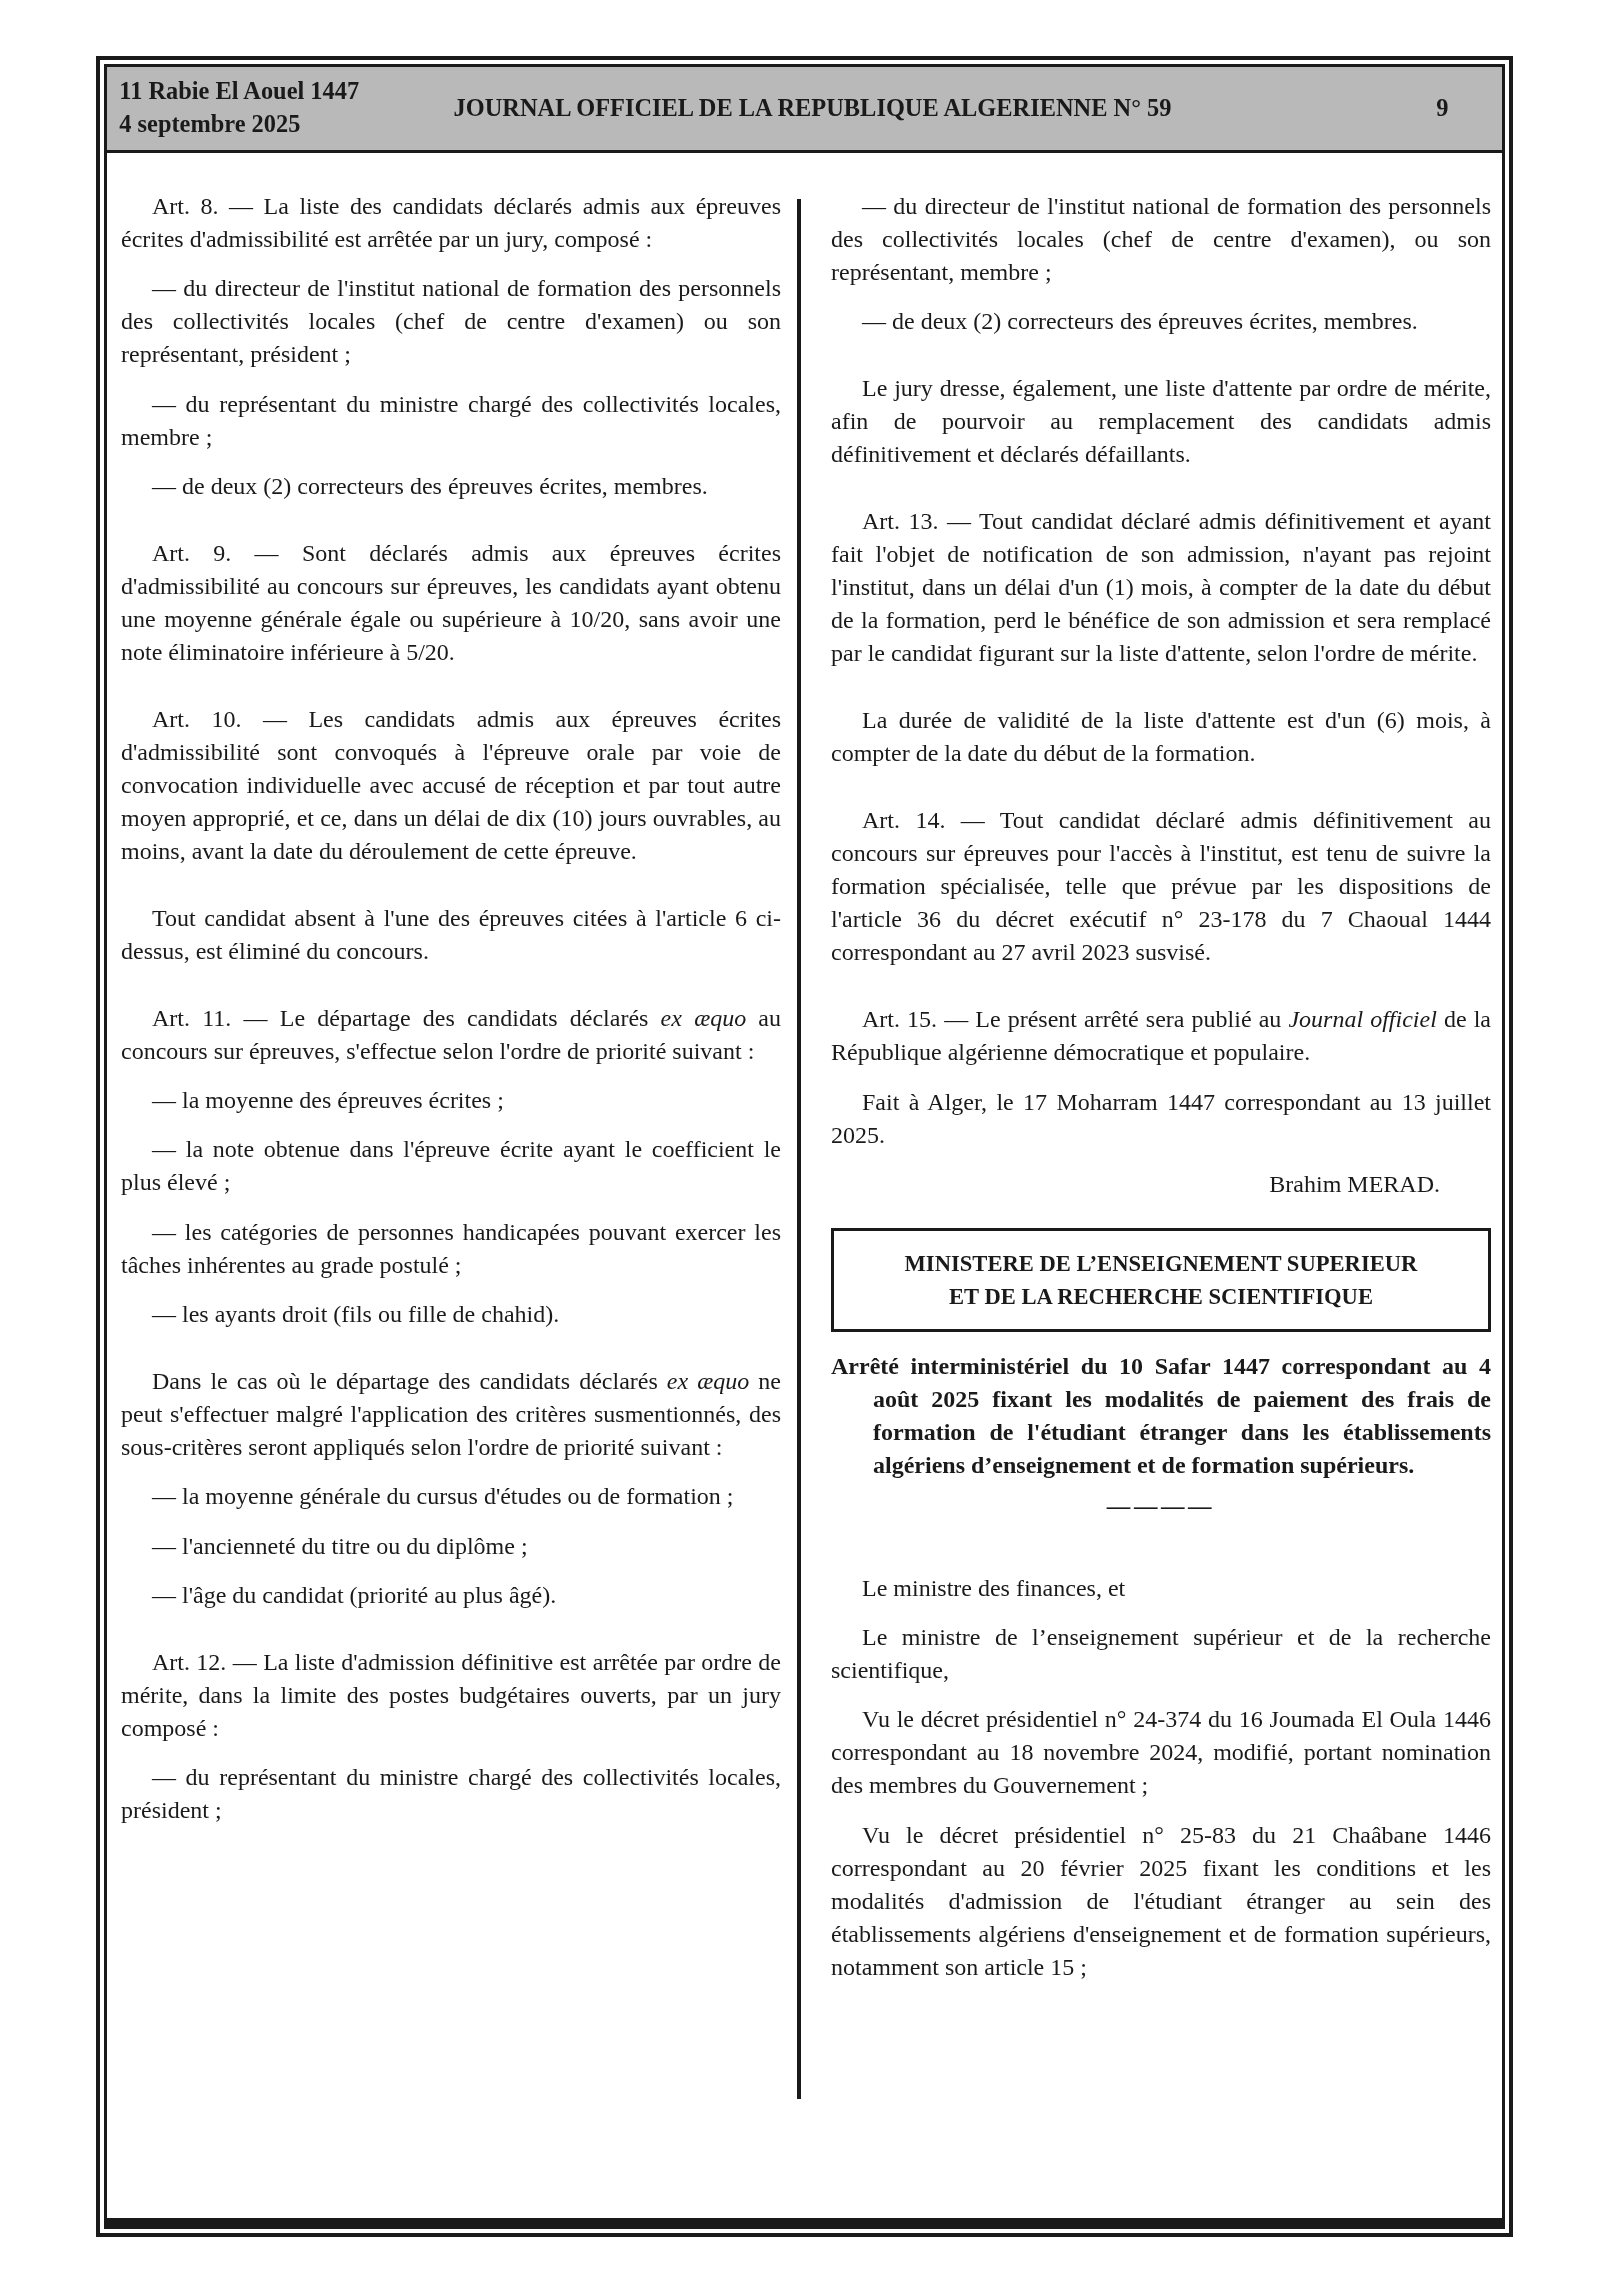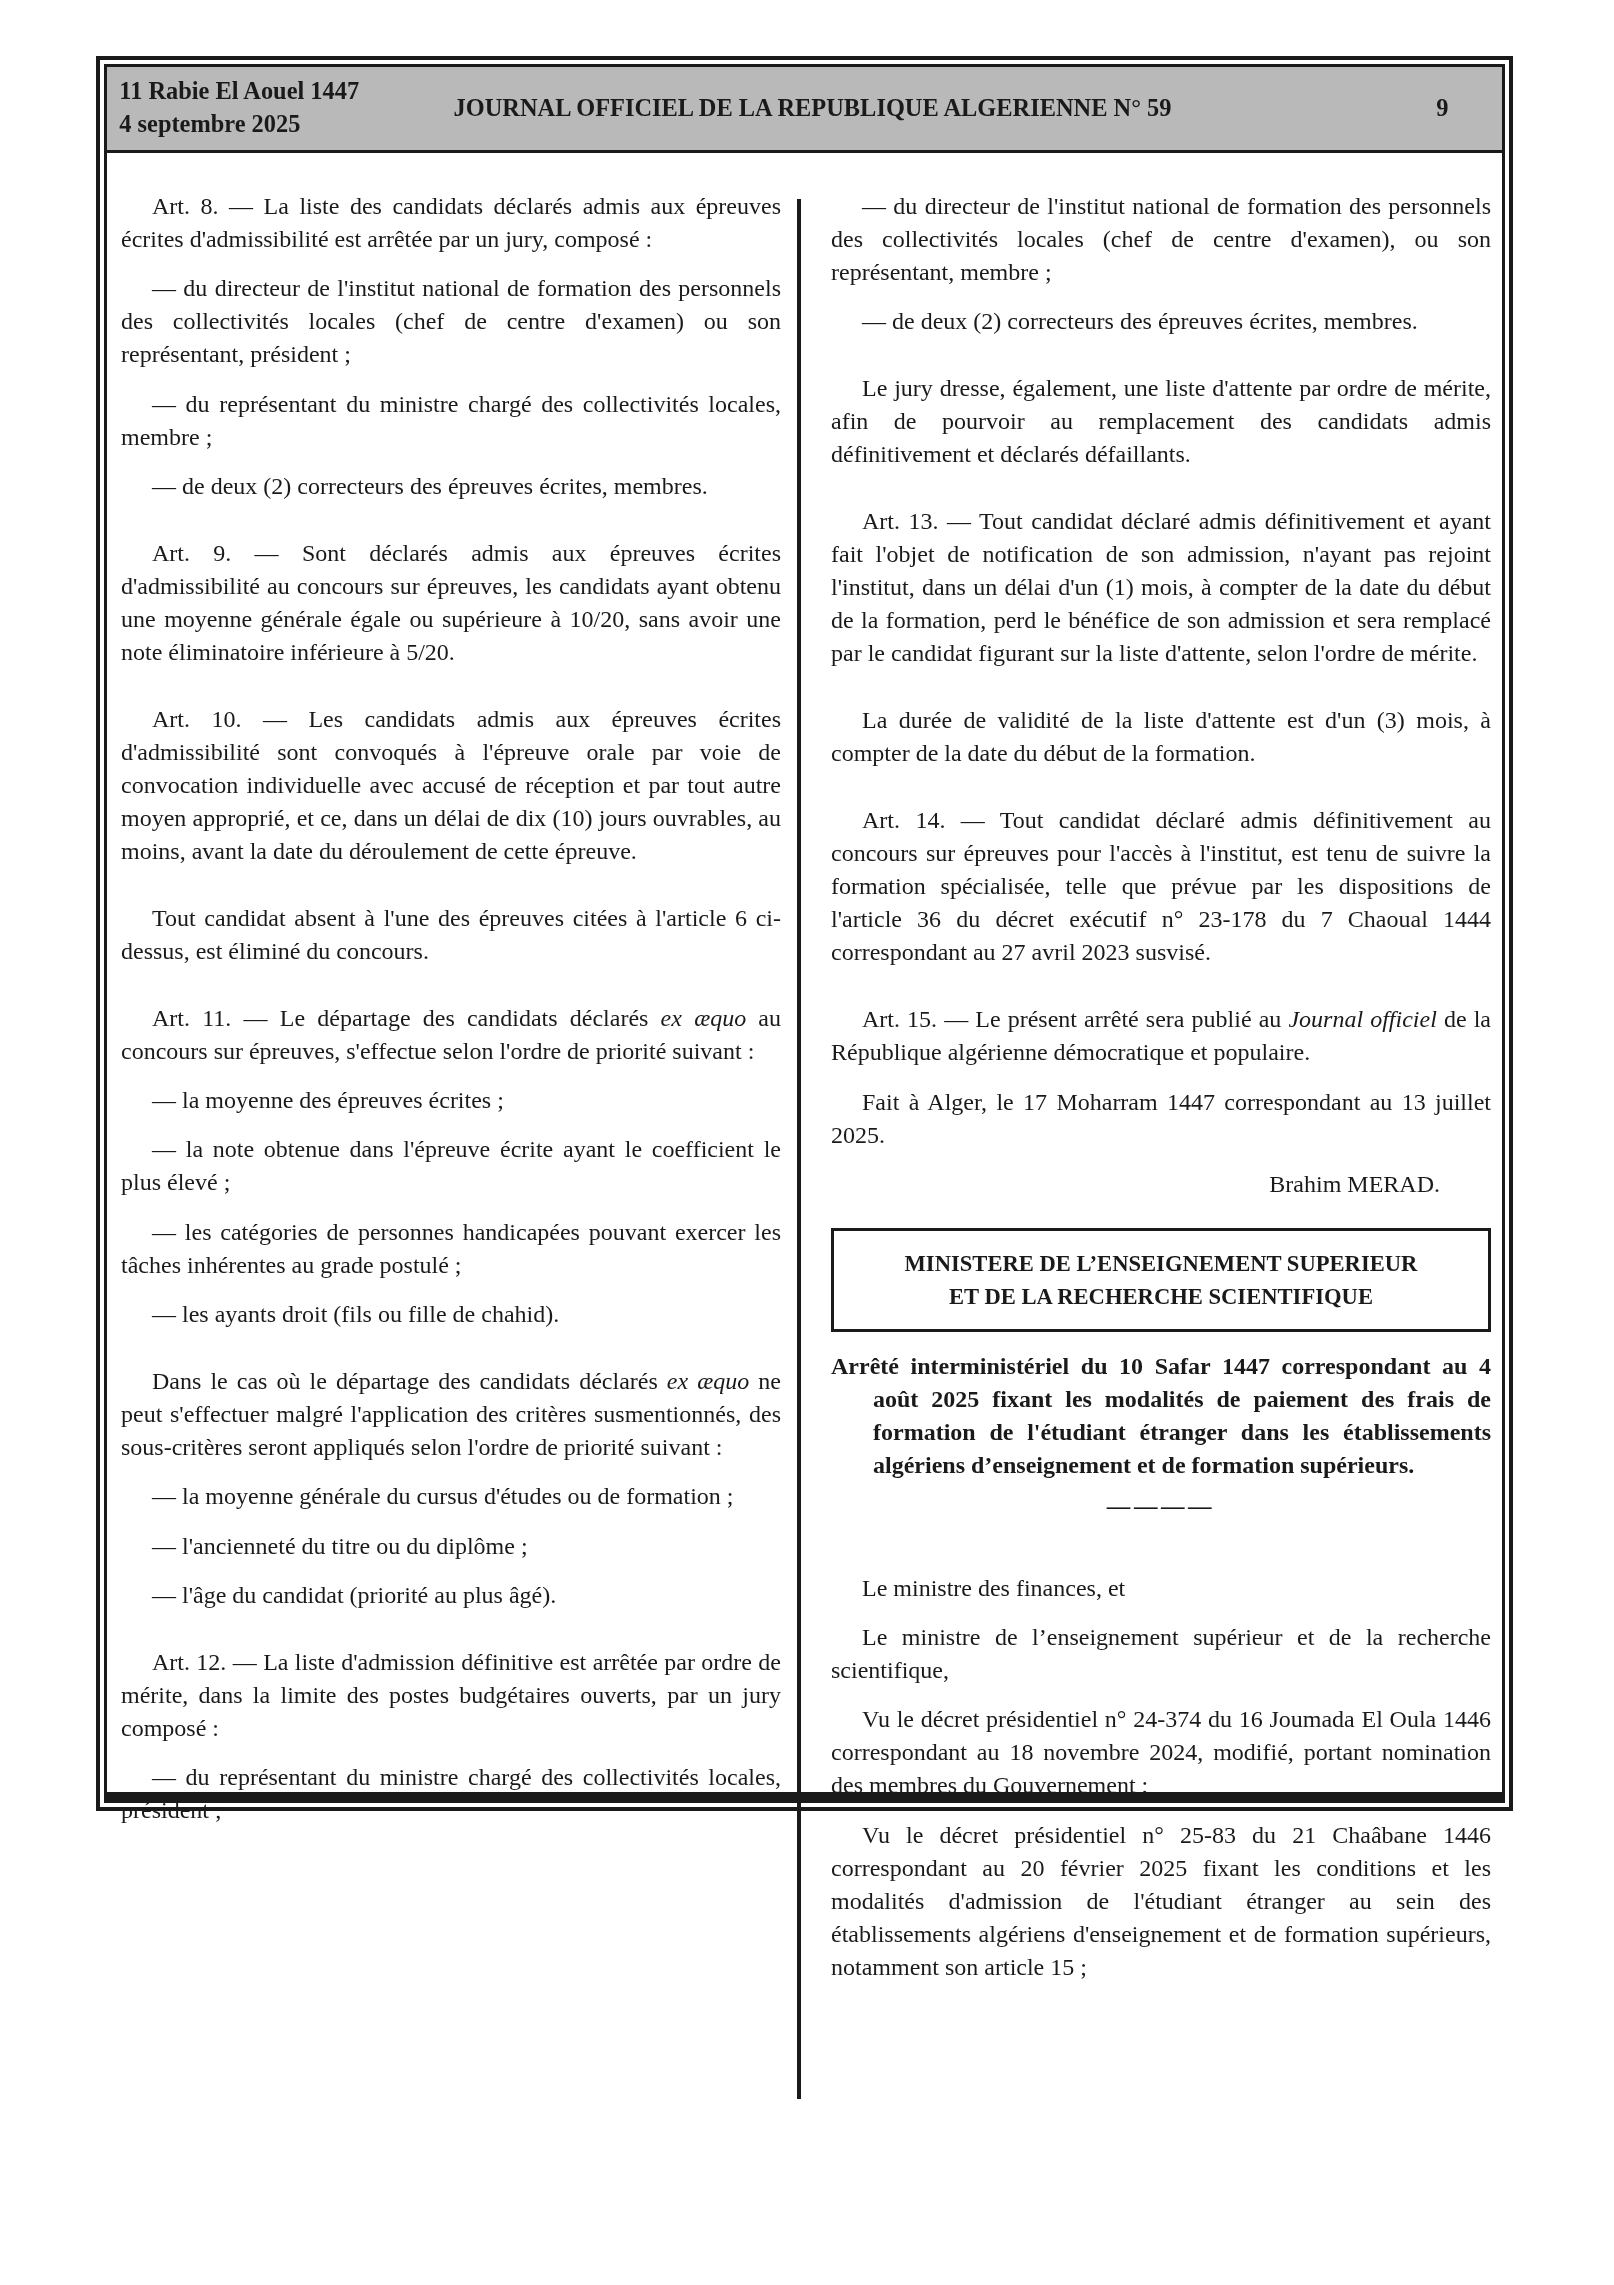--- a/index.html
+++ b/index.html
@@ -1,18 +1,18 @@
 <!DOCTYPE html>
 <html style="font-size:14.5px"><head>
   <meta charset="utf-8">
   <style>
     html, body { margin: 0; padding: 0; background: #ffffff; }
     body { width: 1615px; height: 2285px; position: relative; overflow: hidden;
            font-family: "Liberation Serif", "DejaVu Serif", serif; color: #1a1a1a; }
-    .frame-outer { position: absolute; left: 96px; top: 56px; width: 1417px; height: 1755px;
+    .frame-outer { position: absolute; left: 96px; top: 56px; width: 1417px; height: 2181px;
                    border: 4.5px solid #1a1a1a; box-sizing: border-box; }
     .frame-inner { position: absolute; left: 3.6px; top: 3.6px; right: 3.6px; bottom: 3.6px;
                    border: 3.6px solid #1a1a1a; box-sizing: border-box; }
     .header { position: absolute; left: 0; top: 0; right: 0; height: 86px; background: #b9b9b9;
               border-bottom: 3.6px solid #1a1a1a; box-sizing: border-box; font-weight: bold; }
     .header .date { position: absolute; left: 12.7px; top: 7.2px; font-size: 24.4px; line-height: 33px; }
     .header .title { position: absolute; left: 16px; right: 0; top: 27px; text-align: center; font-size: 24.4px; }
     .header .pagenum { position: absolute; right: 54px; top: 27px; font-size: 24.4px; }
     .bottom-rule { position: absolute; left: 0; right: 0; bottom: 0; height: 8.1px; background: #1a1a1a; }
     .col { position: absolute; top: 190px; width: 660px; font-size: 24px; line-height: 33px;
@@ -68,21 +68,21 @@
   <p class="gap">— l'âge du candidat (priorité au plus âgé).</p>
   <p>Art. 12. — La liste d'admission définitive est arrêtée par ordre de mérite, dans la limite des postes budgétaires ouverts, par un jury composé :</p>
   <p>— du représentant du ministre chargé des collectivités locales, président ;</p>
 </div>
 
 <div class="col col-right">
   <p>— du directeur de l'institut national de formation des personnels des collectivités locales (chef de centre d'examen), ou son représentant, membre ;</p>
   <p class="gap">— de deux (2) correcteurs des épreuves écrites, membres.</p>
   <p class="gap">Le jury dresse, également, une liste d'attente par ordre de mérite, afin de pourvoir au remplacement des candidats admis définitivement et déclarés défaillants.</p>
   <p class="gap">Art. 13. — Tout candidat déclaré admis définitivement et ayant fait l'objet de notification de son admission, n'ayant pas rejoint l'institut, dans un délai d'un (1) mois, à compter de la date du début de la formation, perd le bénéfice de son admission et sera remplacé par le candidat figurant sur la liste d'attente, selon l'ordre de mérite.</p>
-  <p class="gap">La durée de validité de la liste d'attente est d'un (3) mois, à compter de la date du début de la formation.</p>
+  <p class="gap">La durée de validité de la liste d'attente est d'un (6) mois, à compter de la date du début de la formation.</p>
   <p class="gap">Art. 14. — Tout candidat déclaré admis définitivement au concours sur épreuves pour l'accès à l'institut, est tenu de suivre la formation spécialisée, telle que prévue par les dispositions de l'article 36 du décret exécutif n° 23-178 du 7 Chaoual 1444 correspondant au 27 avril 2023 susvisé.</p>
   <p><span>Art. 15. — Le présent arrêté sera publié au </span><em>Journal officiel</em><span> de la République algérienne démocratique et populaire.</span></p>
   <p>Fait à Alger, le 17 Moharram 1447 correspondant au 13 juillet 2025.</p>
   <p class="signature">Brahim MERAD.</p>
 
   <div class="ministry-box">
     <div>MINISTERE DE L’ENSEIGNEMENT SUPERIEUR</div>
     <div>ET DE LA RECHERCHE SCIENTIFIQUE</div>
   </div>
   <div class="decree-title">Arrêté interministériel du 10 Safar 1447 correspondant au 4 août 2025 fixant les modalités de paiement des frais de formation de l'étudiant étranger dans les établissements algériens d’enseignement et de formation supérieurs.</div>

